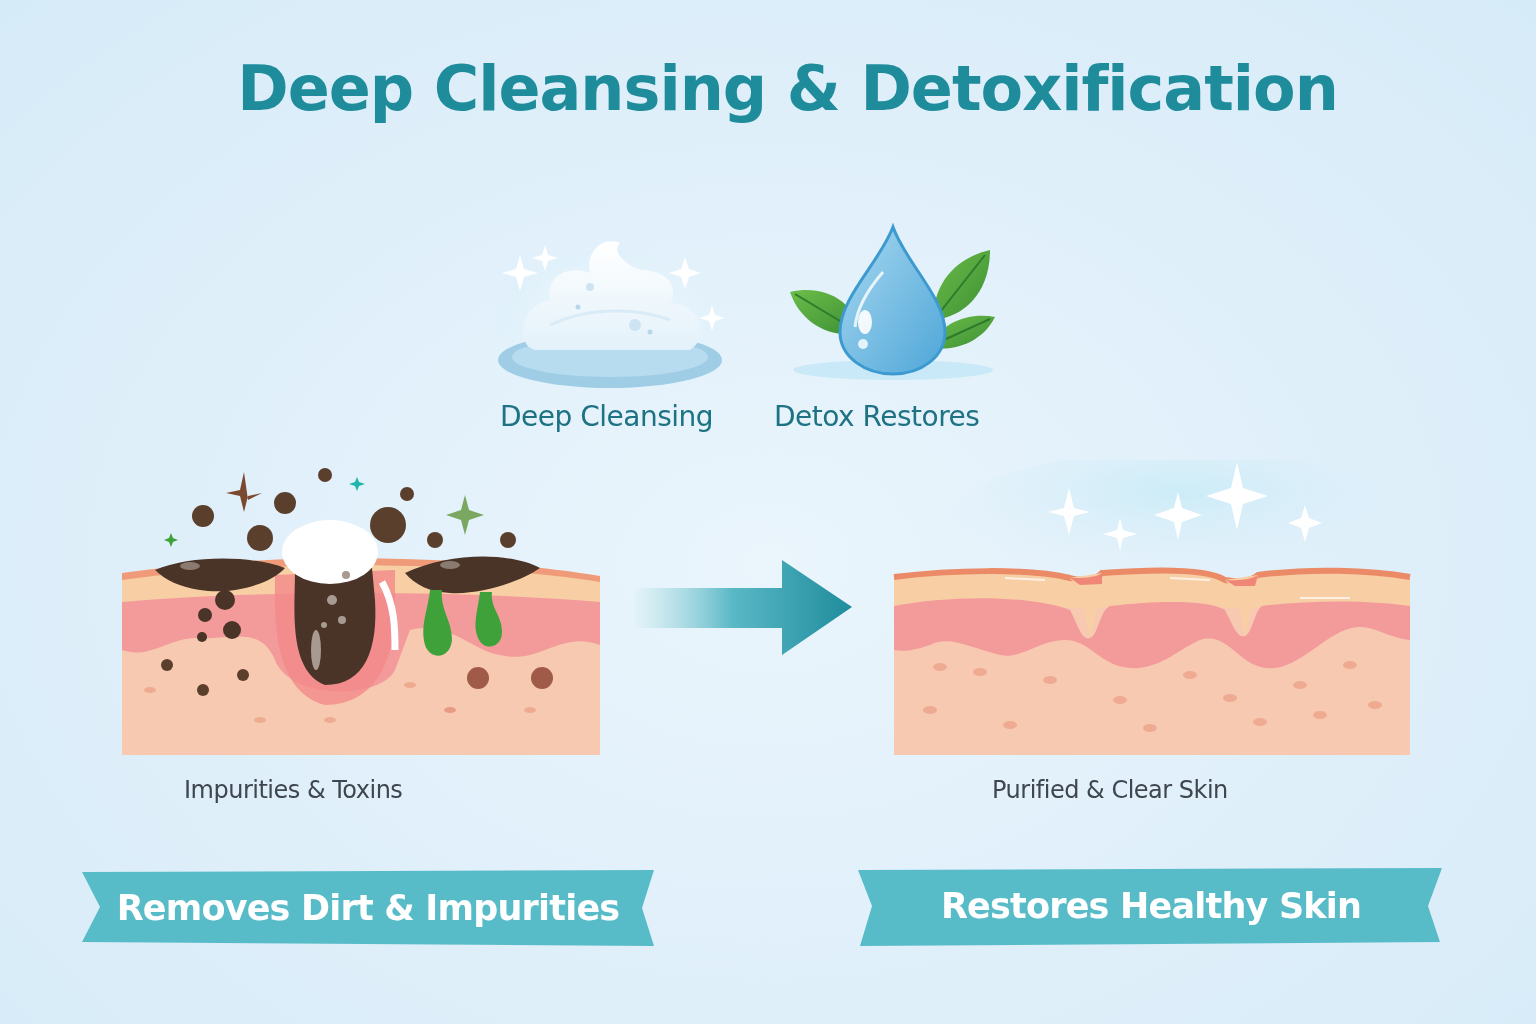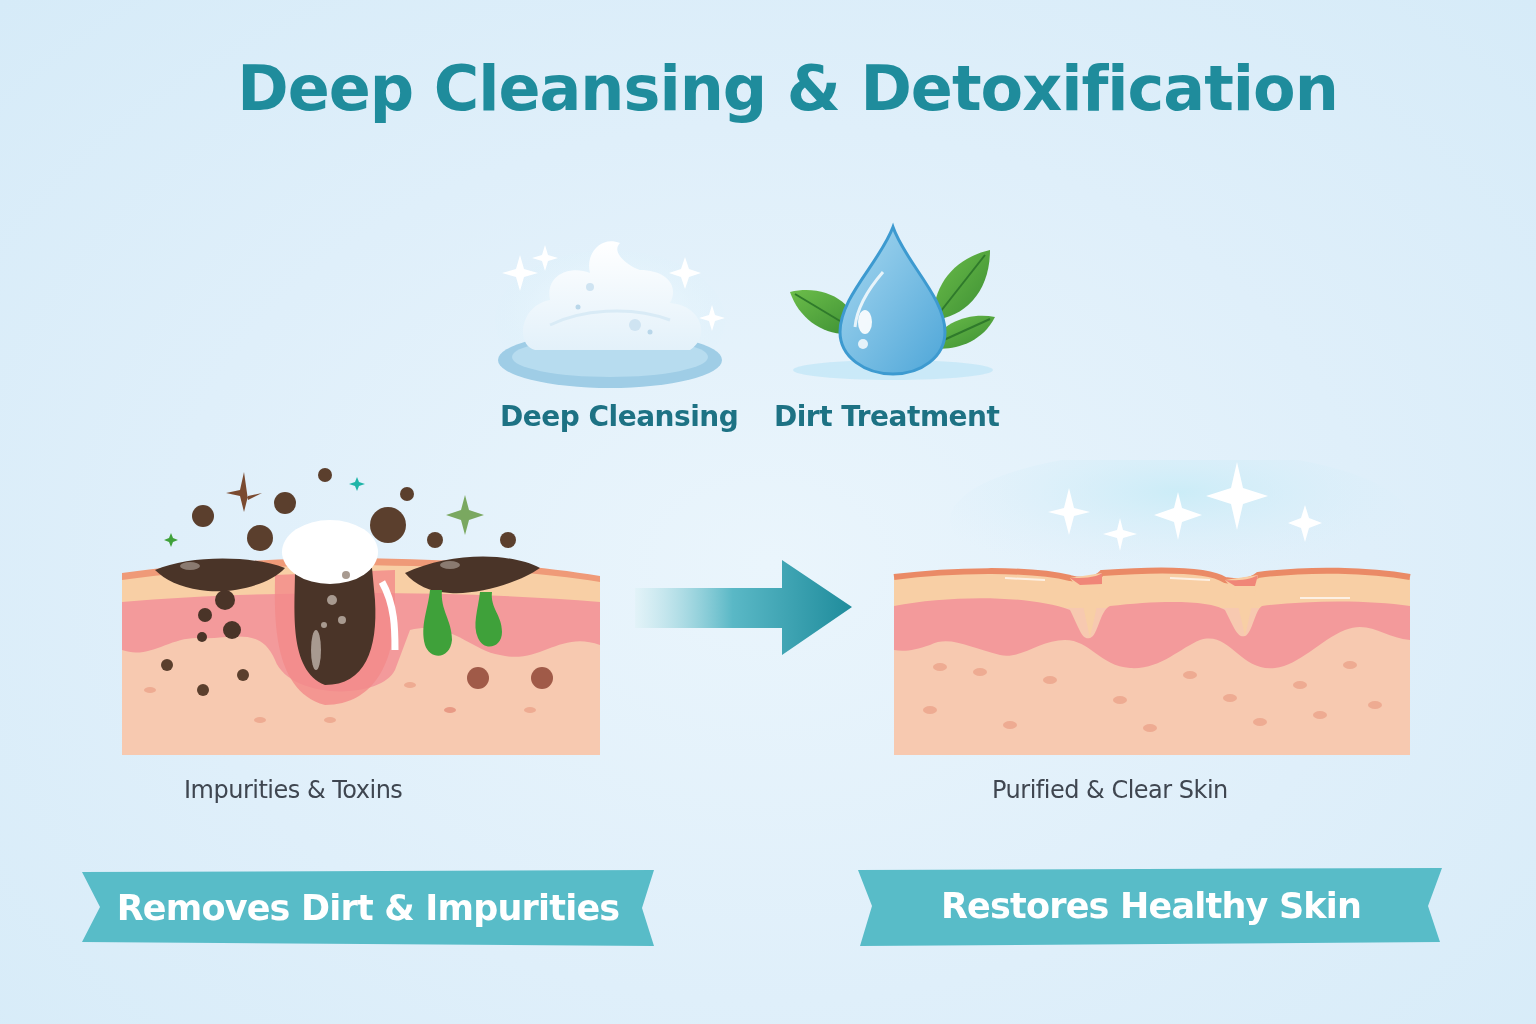--- a/index.html
+++ b/index.html
@@ -8,21 +8,21 @@
     background: radial-gradient(ellipse at 50% 55%, #eaf5fc 0%, #dfeffa 55%, #d6ebf8 100%);
     font-family: "Liberation Sans", "DejaVu Sans", sans-serif;
   }
   .title {
     position:absolute; left:0; right:0; top:52px; text-align:center;
     font-family: "DejaVu Sans", sans-serif; font-weight:bold;
     font-size:62px; color:#1f8c9c; letter-spacing:-1px;padding-left:39px;
   }
   .icon-block { position:absolute; }
   .icon-label {
-    position:absolute; font-family:"DejaVu Sans", sans-serif; font-weight:bold;
+    position:absolute; font-family:"DejaVu Sans", sans-serif; font-weight:normal;
     font-size:28px; color:#1d7284; white-space:nowrap; letter-spacing:-0.5px;
   }
   .skin { position:absolute; }
   .caption {
     position:absolute; font-family:"DejaVu Sans", sans-serif; font-size:24px;
     color:#3f4650; white-space:nowrap; letter-spacing:-0.5px;
   }
   .ribbon { position:absolute; height:76px; }
   .ribbon svg { position:absolute; left:0; top:0; }
   .ribbon-text {
@@ -85,21 +85,21 @@
     <path d="M205 28 C205 70 180 95 148 98 C148 62 170 36 205 28 Z" fill="url(#leafG)"></path>
     <path d="M200 33 L152 94" stroke="#2f7a2b" stroke-width="2"></path>
     <path d="M210 95 C195 125 160 130 145 125 C155 100 185 90 210 95 Z" fill="url(#leafG)"></path>
     <path d="M205 97 L150 122" stroke="#2f7a2b" stroke-width="2"></path>
     <path d="M108 5 C95 40 55 75 55 110 C55 135 80 152 108 152 C136 152 160 135 160 110 C160 75 120 40 108 5 Z" fill="url(#dropG)" stroke="#3d9ad0" stroke-width="3"></path>
     <path d="M70 105 C72 85 85 65 98 50" stroke="#ffffff" stroke-width="3" fill="none" opacity="0.8"></path>
     <ellipse cx="80" cy="100" rx="7" ry="12" fill="#ffffff" opacity="0.9"></ellipse>
     <circle cx="78" cy="122" r="5" fill="#ffffff" opacity="0.8"></circle>
   </svg>
 </div>
-<div class="icon-label" style="left:774px; top:400px;">Dirt Treatment</div>
+<div class="icon-label" style="left:774px; top:400px;">Detox Restores</div>
 
 <div class="skin" style="left:110px; top:460px; width:500px; height:300px;">
   <svg width="500" height="300" viewBox="0 0 500 300">
 
     <path d="M12 120 C150 100 350 100 490 120 L490 295 L12 295 Z" fill="#f7c9b0"></path>
 
     <path d="M12 115 C150 95 350 95 490 118 L490 150 C350 135 150 135 12 148 Z" fill="#f8cfa5"></path>
     <path d="M12 113 C150 93 350 93 490 116 L490 122 C350 100 150 100 12 120 Z" fill="#ef9a78"></path>
 
     <path d="M12 142 C150 130 350 130 490 142 L490 185 C450 170 430 205 390 195 C360 190 340 160 300 170 L285 210 C270 240 180 240 165 200 C150 165 120 180 90 178 C60 176 40 200 12 190 Z" fill="#f39a9b"></path>

